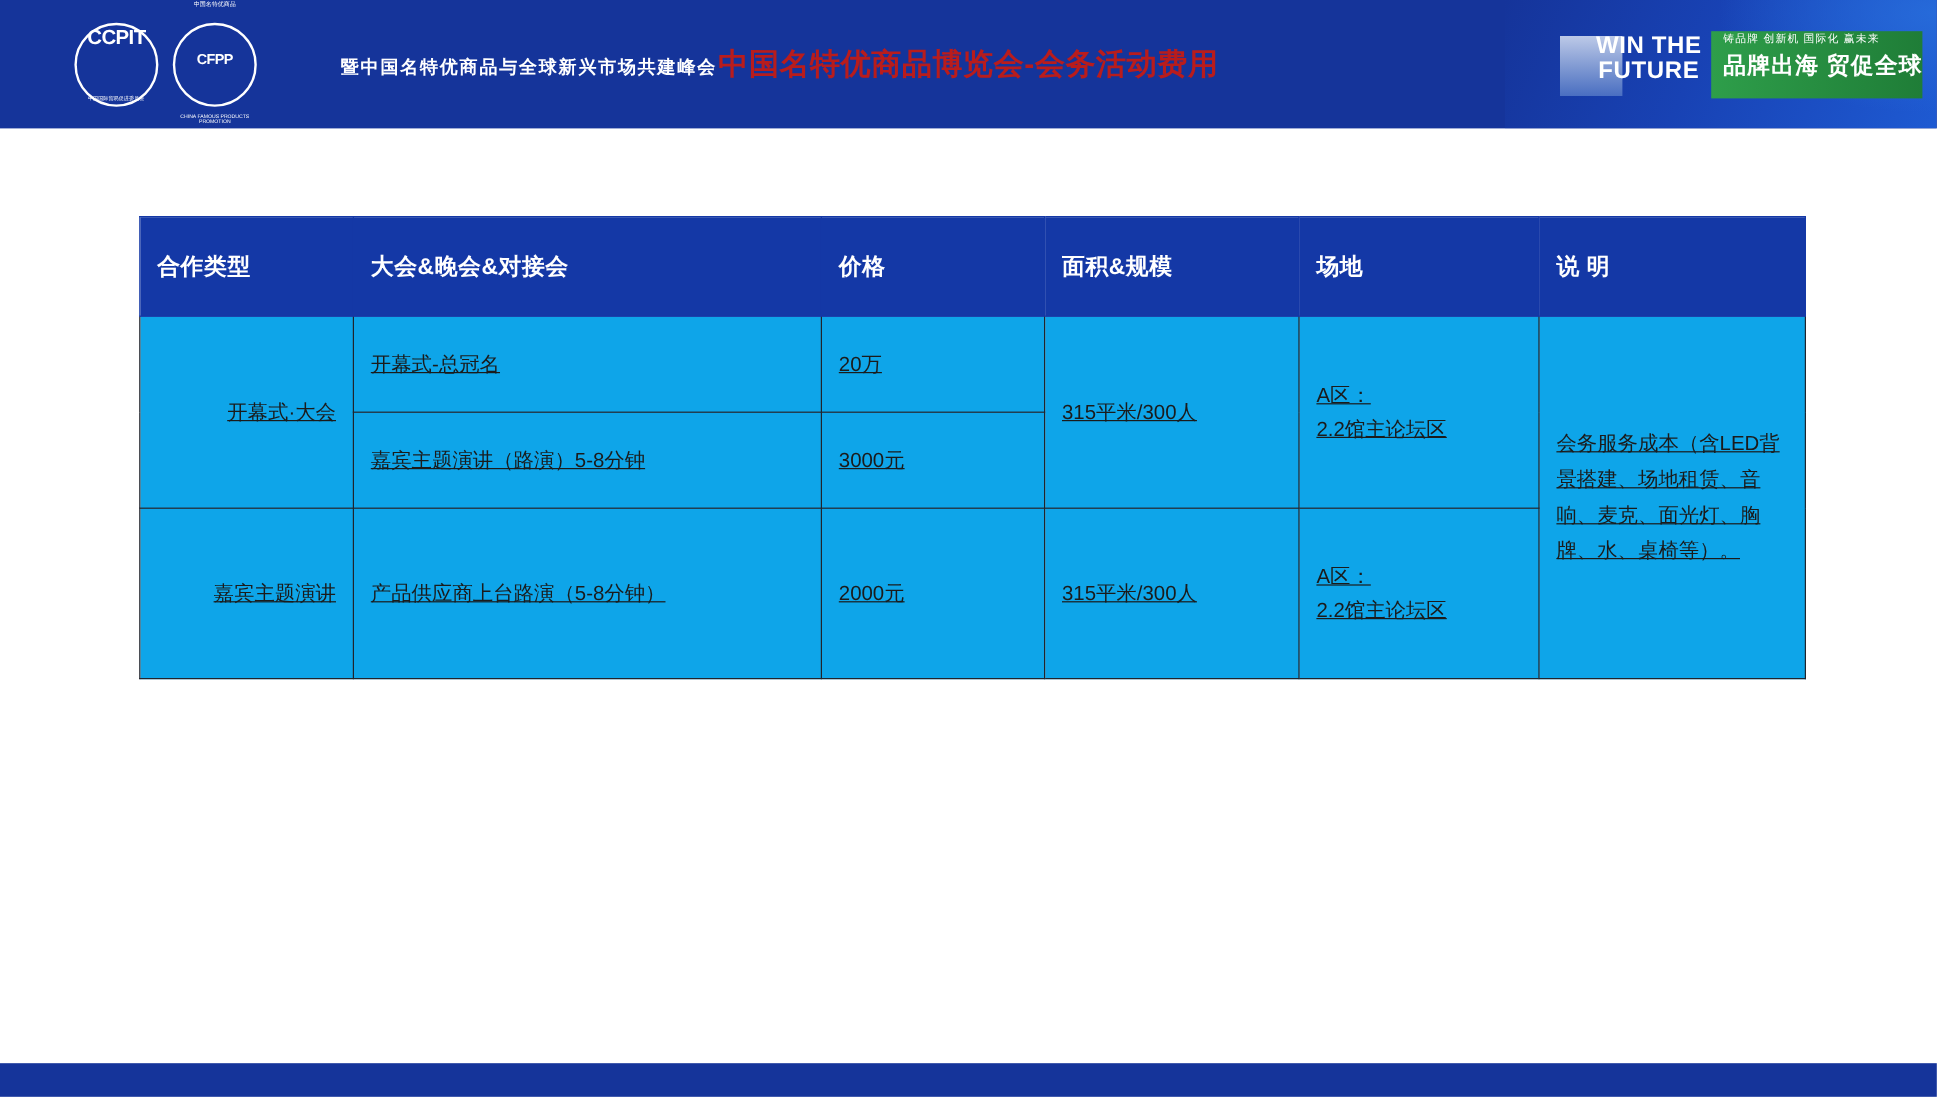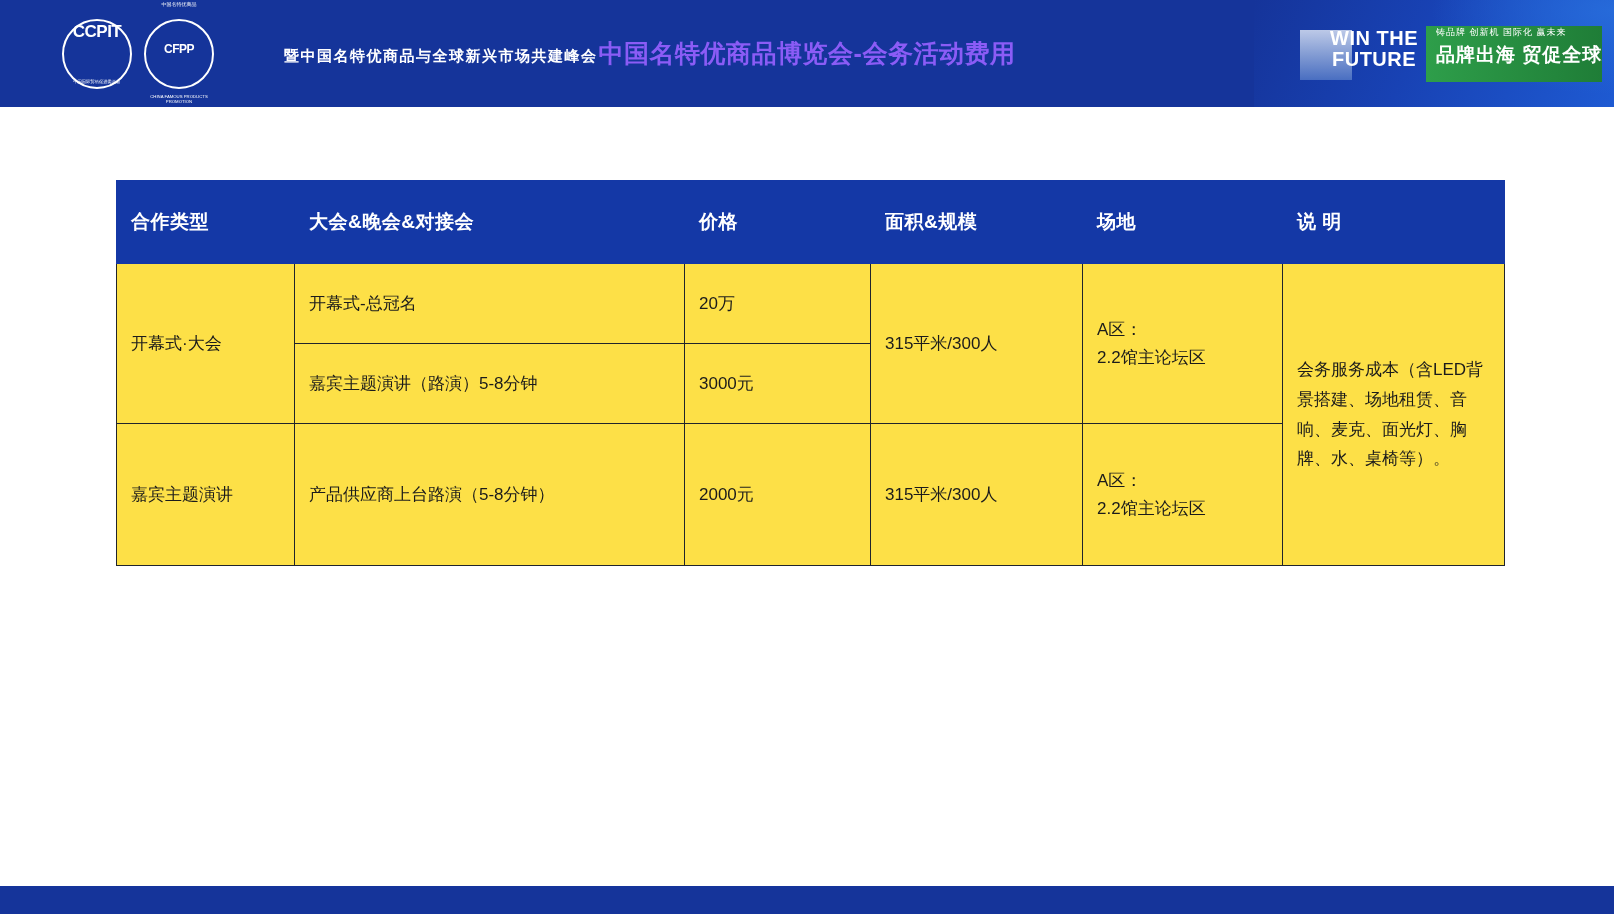--- a/index.html
+++ b/index.html
@@ -94,21 +94,21 @@
     width: 1614px;
     height: 107px;
     display: flex;
     align-items: center;
     justify-content: center;
     pointer-events: none;
   }
   .header-center-text {
     font-size: 25px;
     font-weight: bold;
-    color: #8b5cf6;
+    color: #b91c1c;
     letter-spacing: 0.5px;
     white-space: nowrap;
   }
 
   .header-right {
     position: absolute;
     right: 0;
     top: 0;
     height: 107px;
     width: 360px;
@@ -207,34 +207,35 @@
     background: #1438a6;
     color: #ffffff;
     font-size: 19px;
     font-weight: bold;
     text-align: left;
     height: 74px;
     border-color: #1438a6;
     letter-spacing: 0.5px;
   }
   table.price tbody td {
-    background: #fde047;
+    background: #0ea5e9;
     color: #1b1b1b;
     font-size: 17px;
     font-weight: normal;
+    text-decoration: underline;
   }
   .c1 { width: 178px; }
   .c2 { width: 390px; }
   .c3 { width: 186px; }
   .c4 { width: 212px; }
   .c5 { width: 200px; }
   .c6 { width: 222px; }
 
   td.cat {
-    text-align: left;
+    text-align: right;
   }
   td.note {
     line-height: 1.75;
     font-size: 16.5px;
   }
   td.venue {
     line-height: 1.6;
   }
   .h-row1 { height: 78px; }
   .h-row2 { height: 78px; }

